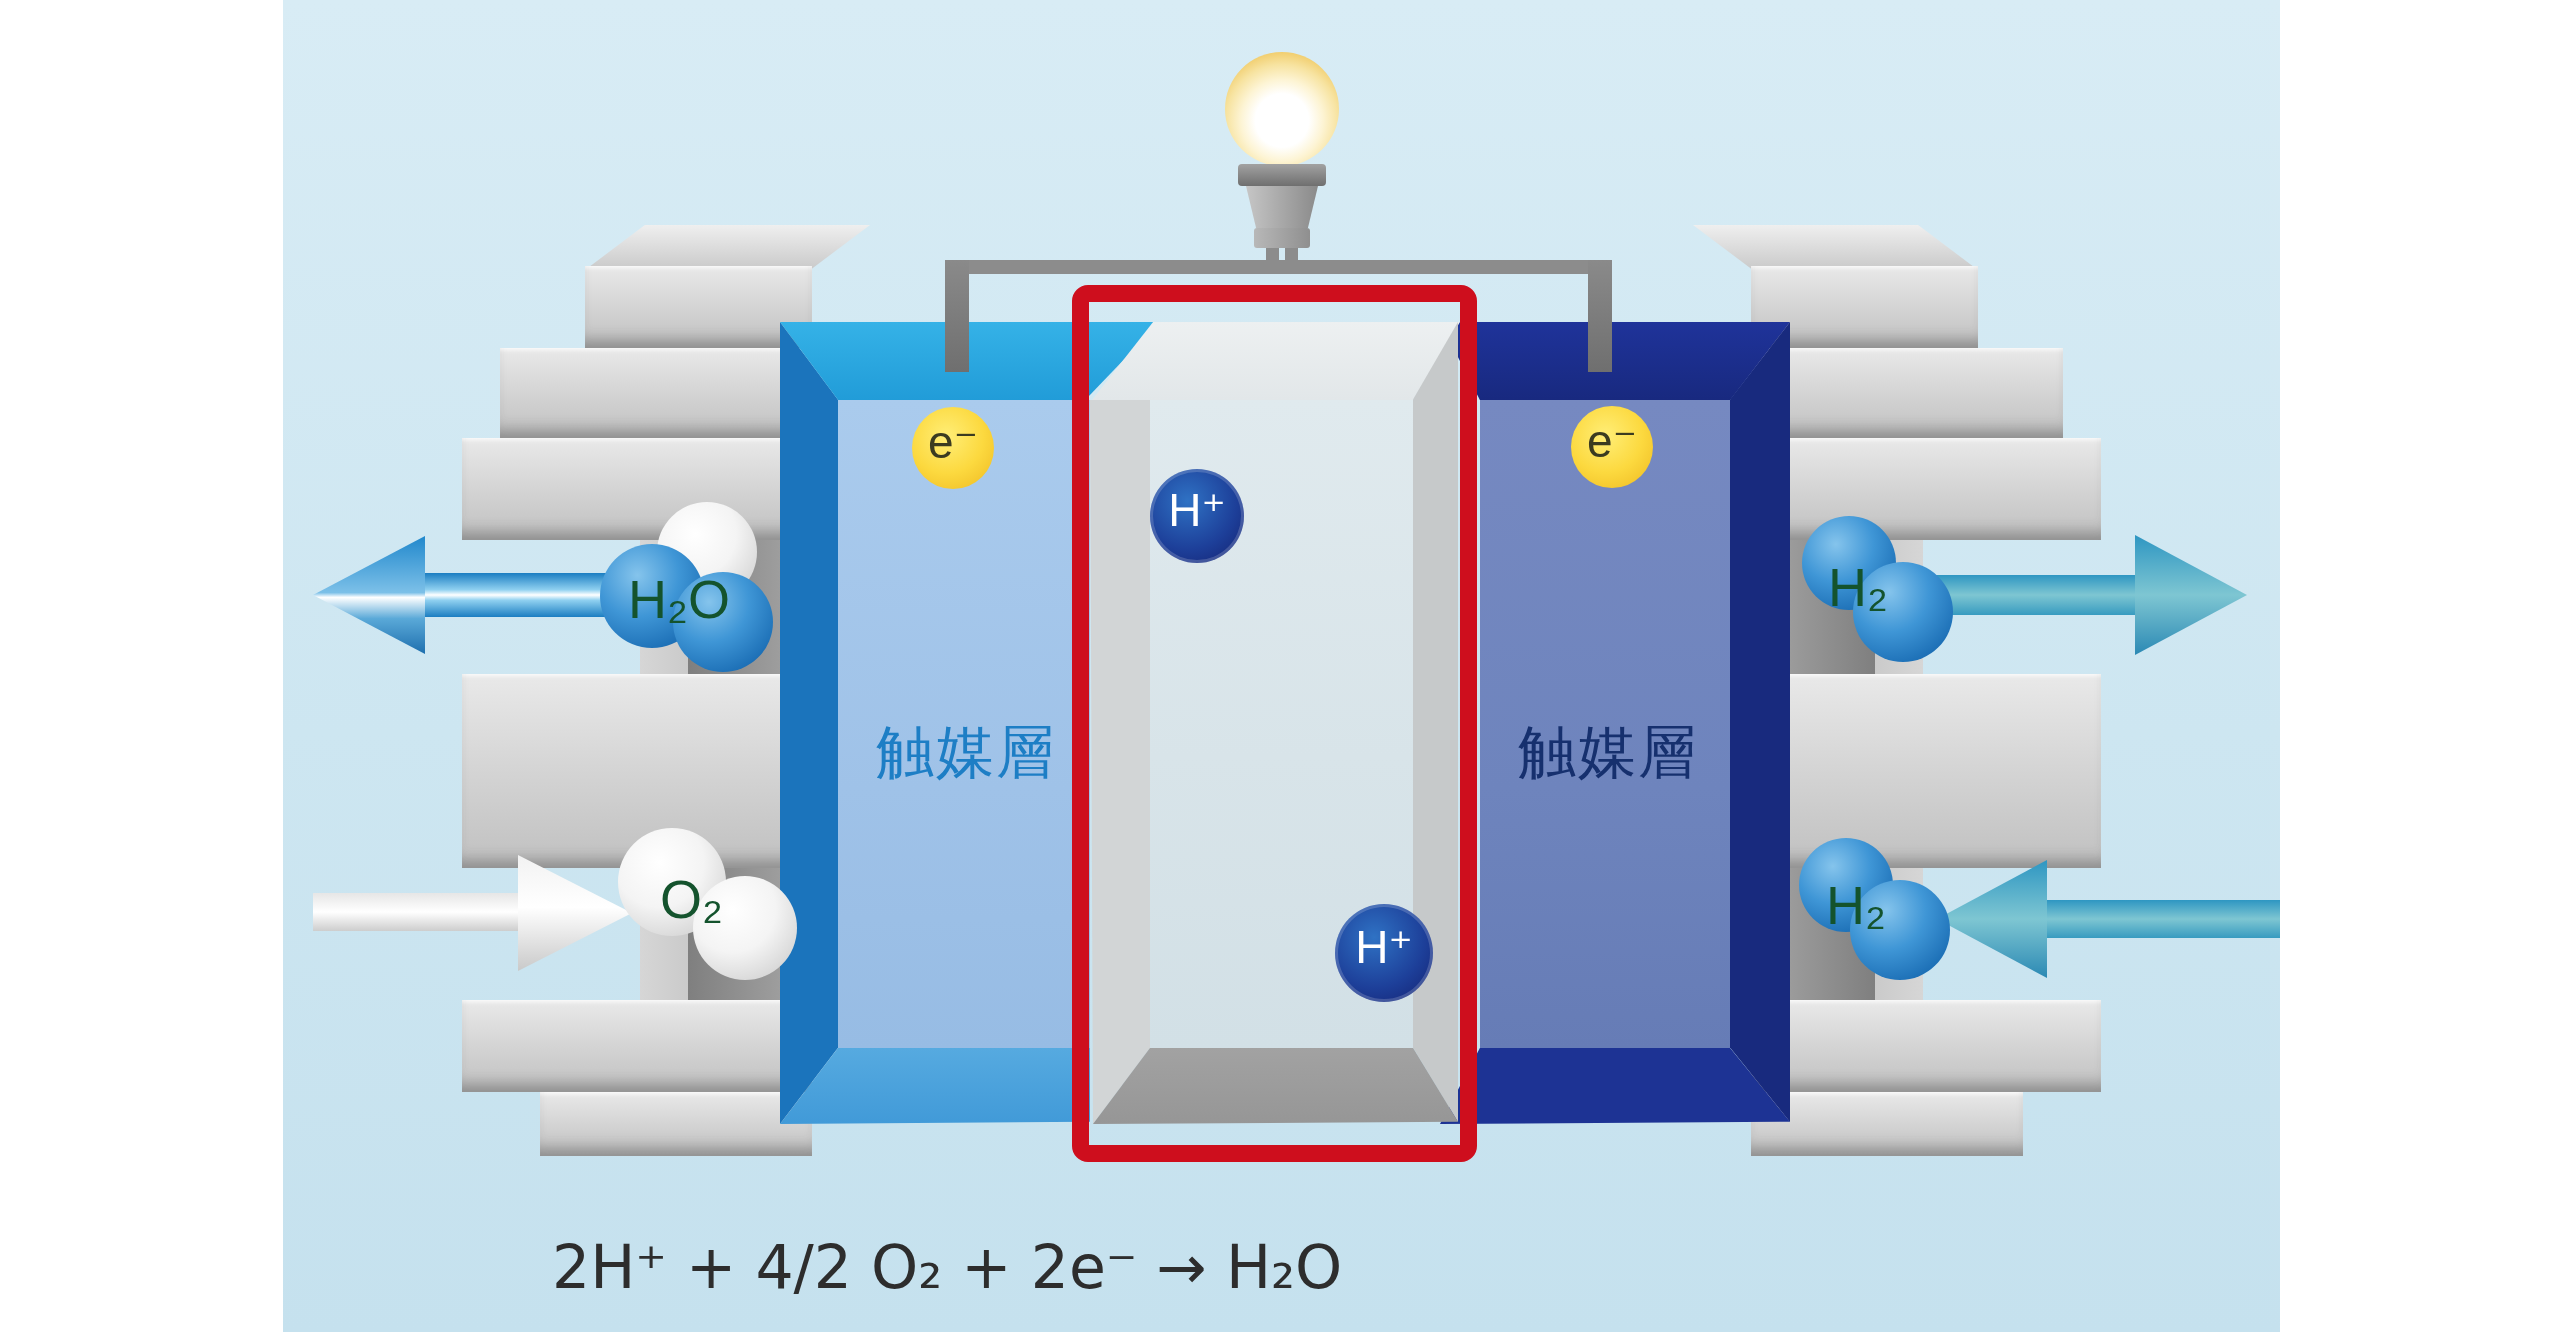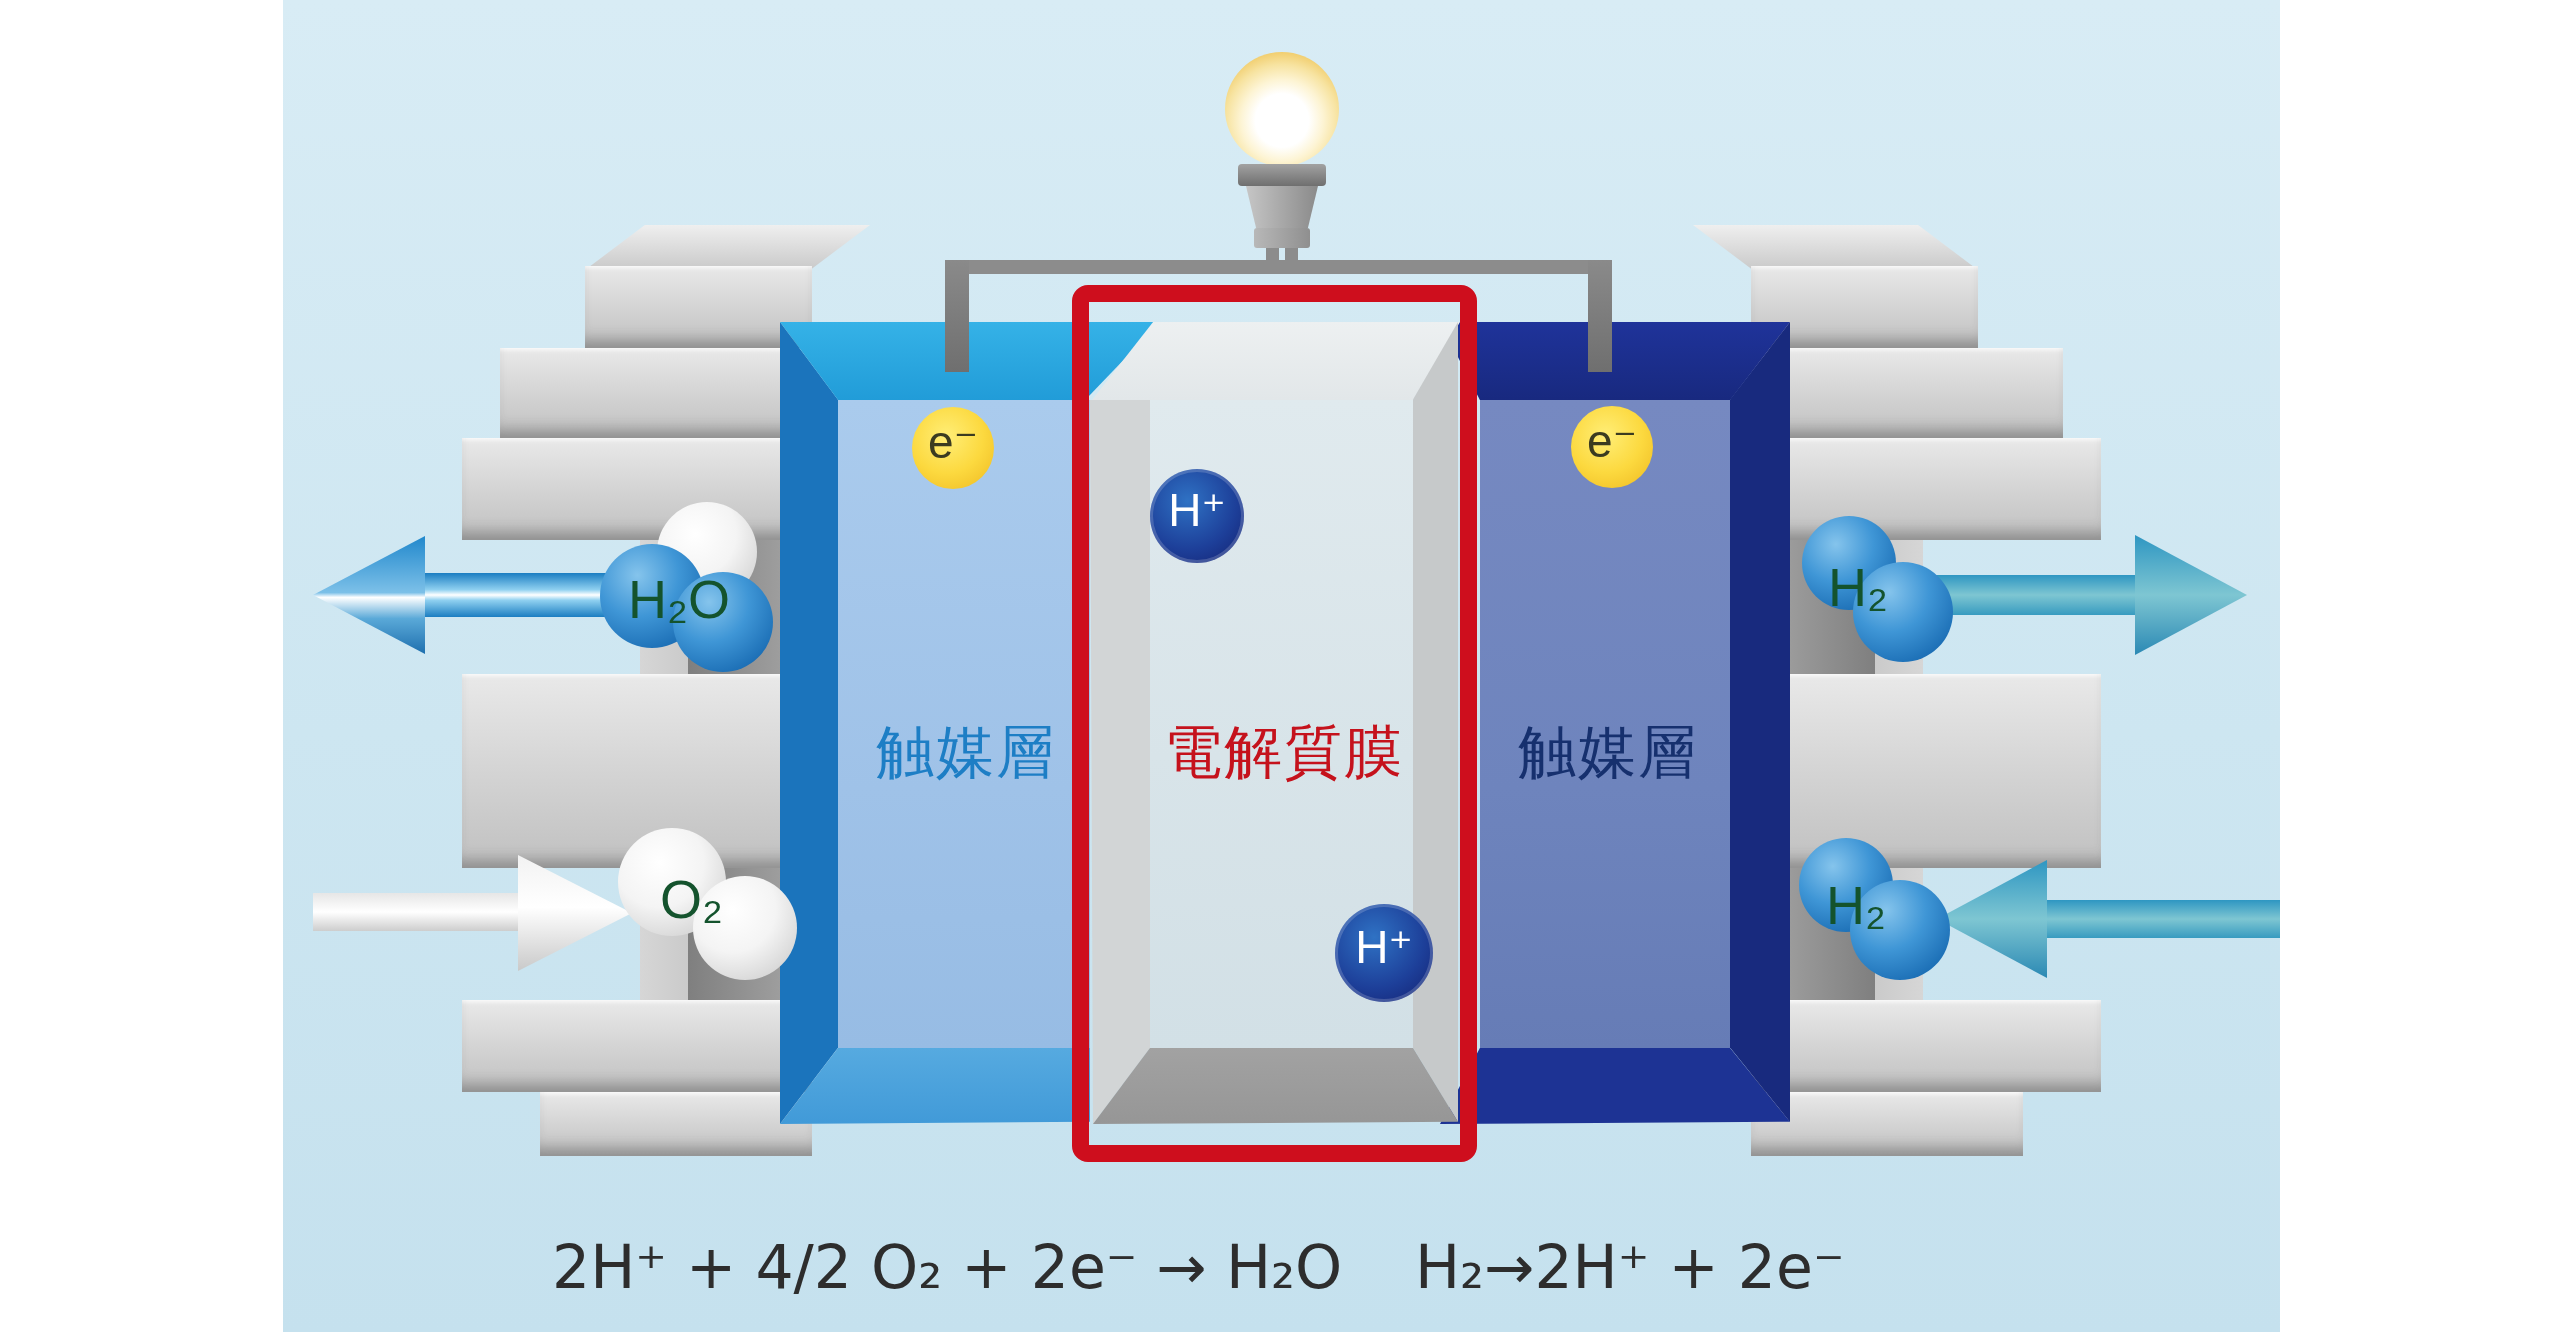--- a/index.html
+++ b/index.html
@@ -168,18 +168,16 @@
     <span class="e-label" style="position:relative;top:8px;">e⁻</span>
   </div>
   <div class="abs circ-h" style="left:1150px;top:469px;width:94px;height:94px;text-align:center;">
     <span class="ion-label" style="position:relative;top:14px;">H⁺</span>
   </div>
   <div class="abs circ-h" style="left:1335px;top:904px;width:98px;height:98px;text-align:center;">
     <span class="ion-label" style="position:relative;top:16px;">H⁺</span>
   </div>
 
   <div class="abs layer-label" style="left:876px;top:714px;color:#1d7ec5;">触媒層</div>
-  <div class="abs layer-label" style="left:1164px;top:714px;color:#c5121c;">電解質膜</div>
   <div class="abs layer-label" style="left:1518px;top:714px;color:#16306e;">触媒層</div>
 
   <div class="abs equation" style="left:552px;top:1232px;">2H⁺ + 4/2 O₂ + 2e⁻ → H₂O</div>
-  <div class="abs equation" style="left:1415px;top:1232px;">H₂→2H⁺ + 2e⁻</div>
 </div>
 
 </body></html>

